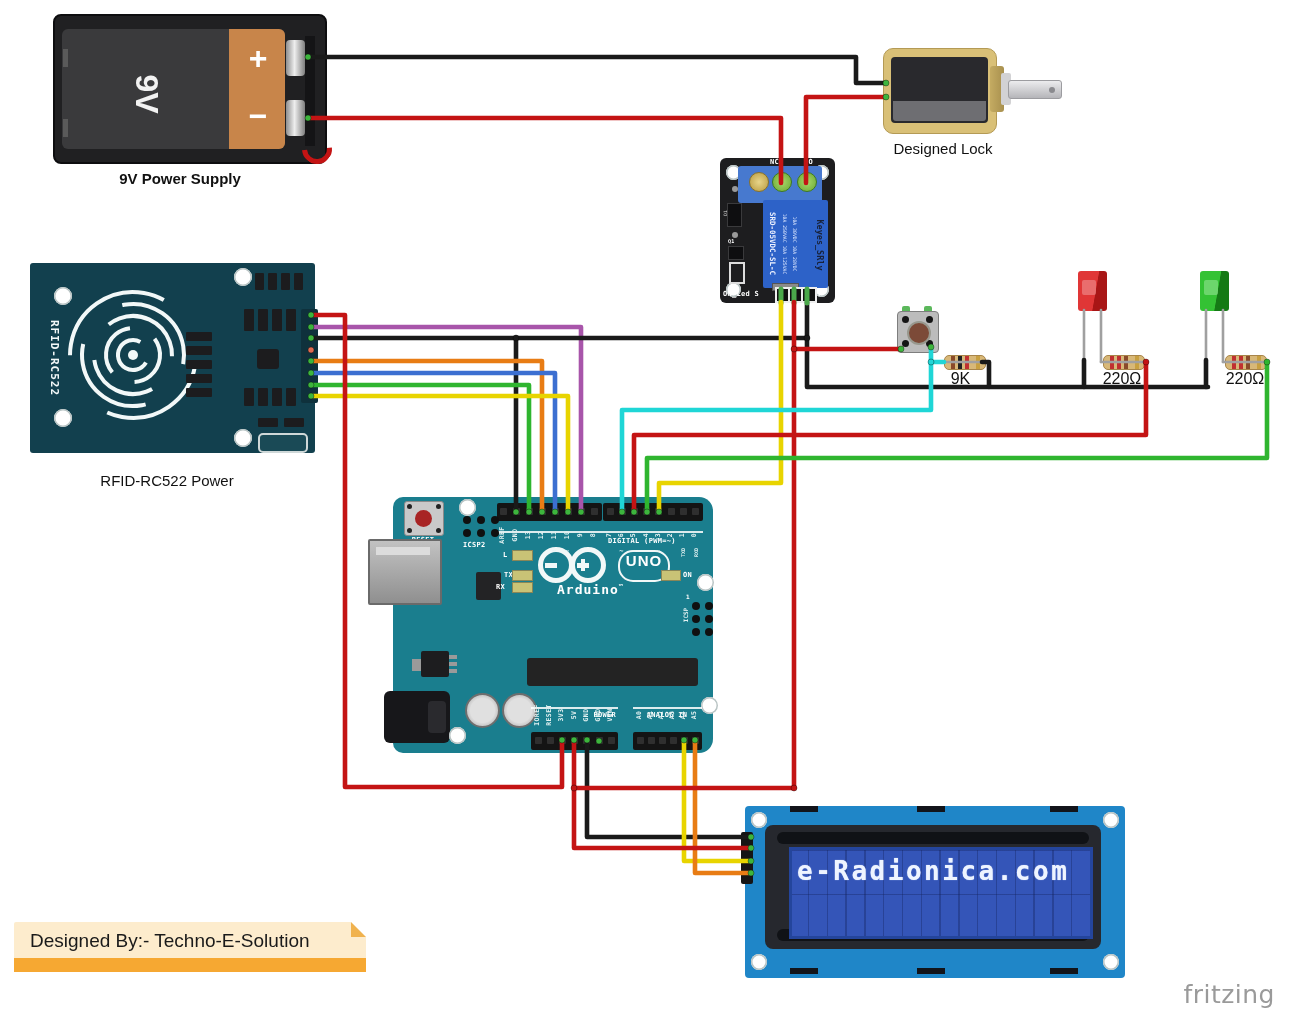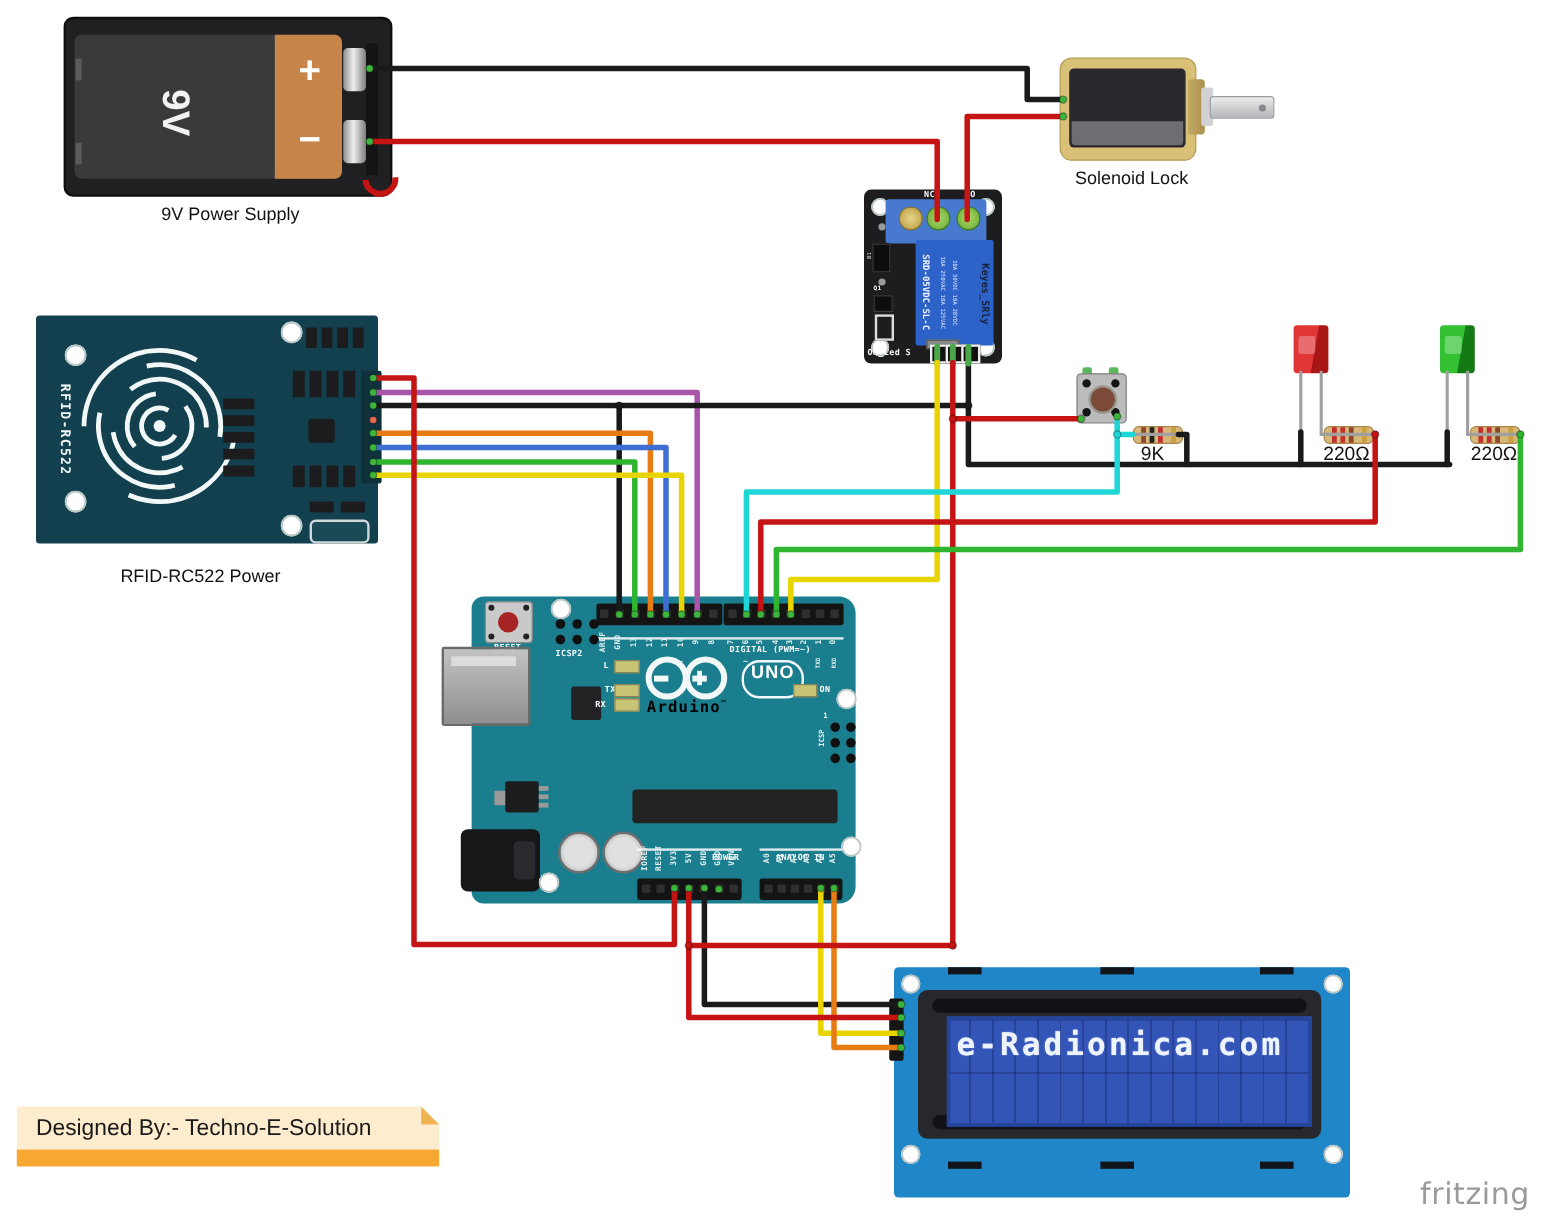--- a/index.html
+++ b/index.html
@@ -33,32 +33,32 @@
     <div class="abs" style="left:250px;top:20px;width:10px;height:110px;background:#141416;"></div>
     <div class="abs" style="left:8px;top:33px;width:5px;height:18px;background:#5a5a5a;"></div>
     <div class="abs" style="left:8px;top:103px;width:5px;height:18px;background:#5a5a5a;"></div>
     <div class="abs" style="left:60px;top:58px;width:60px;height:40px;transform:rotate(90deg);text-align:center;font:bold 32px 'Liberation Sans',sans-serif;color:#f2f2f2;">9V</div>
     <div class="abs" style="left:188px;top:24px;width:30px;text-align:center;font:bold 32px 'Liberation Sans',sans-serif;color:#fff;">+</div>
     <div class="abs" style="left:188px;top:82px;width:30px;text-align:center;font:bold 32px 'Liberation Sans',sans-serif;color:#fff;">−</div>
     <div class="abs" style="left:231px;top:24px;width:19px;height:36px;border-radius:4px;background:linear-gradient(90deg,#8e8e8e,#eee 45%,#7e7e7e);"></div>
     <div class="abs" style="left:231px;top:84px;width:19px;height:36px;border-radius:4px;background:linear-gradient(90deg,#8e8e8e,#eee 45%,#7e7e7e);"></div>
     <div class="abs" style="left:247px;top:118px;width:20px;height:20px;border:5px solid #c41414;border-radius:50%;border-top-color:transparent;border-left-color:transparent;transform:rotate(40deg);"></div>
   </div>
-  <div class="cap" style="left:92px;top:170px;width:200px;">9V Power Supply</div>
+  <div class="cap" style="left:80px;top:170px;width:200px;font-weight:bold;">9V Power Supply</div>
 
   <div class="abs" style="left:883px;top:48px;width:112px;height:84px;background:#d9c077;border:1px solid #b49a55;border-radius:10px;">
     <div class="abs" style="left:7px;top:8px;width:97px;height:66px;background:#29292d;border-radius:4px;"></div>
     <div class="abs" style="left:9px;top:52px;width:93px;height:20px;background:#6e6e72;border-radius:0 0 3px 3px;"></div>
   </div>
   <div class="abs" style="left:990px;top:66px;width:14px;height:46px;background:linear-gradient(90deg,#c4ab62,#a8904e);border-radius:3px;"></div>
   <div class="abs" style="left:1001px;top:73px;width:10px;height:32px;background:#d2d2d4;border-radius:2px;"></div>
   <div class="abs" style="left:1008px;top:80px;width:52px;height:17px;background:linear-gradient(#ececee,#b5b5b9);border:1px solid #9c9ca0;border-radius:3px;">
     <div class="abs" style="right:6px;top:5.5px;width:6px;height:6px;border-radius:50%;background:#8a8a8e;"></div>
   </div>
-  <div class="cap" style="left:843px;top:140px;width:200px;">Solenoid Lock</div>
+  <div class="cap" style="left:843px;top:140px;width:200px;">Designed Lock</div>
 
   <div class="abs" style="left:720px;top:158px;width:115px;height:145px;background:#1d1d1f;border-radius:6px;">
     <div class="hole" style="left:6px;top:7px;width:15px;height:15px;"></div>
     <div class="hole" style="left:94px;top:7px;width:15px;height:15px;"></div>
     <div class="hole" style="left:6px;top:124px;width:15px;height:15px;"></div>
     <div class="hole" style="left:94px;top:124px;width:15px;height:15px;"></div>
     <div class="wlbl" style="left:50px;top:0px;">NC</div>
     <div class="wlbl" style="left:84px;top:0px;">NO</div>
     <div class="abs" style="left:18px;top:8px;width:84px;height:37px;background:#4779cf;border-radius:3px;"></div>
     <div class="abs" style="left:29px;top:14px;width:18px;height:18px;border-radius:50%;background:radial-gradient(#e8d58a,#b89a3e);border:1.5px solid #8a7228;"></div>
@@ -157,21 +157,21 @@
     <div class="wlbl" style="left:111px;top:74px;">TX</div>
     <div class="abs" style="left:119px;top:73px;width:19px;height:9px;background:#c9c376;border:1px solid #8a8657;"></div>
     <div class="wlbl" style="left:103px;top:86px;">RX</div>
     <div class="abs" style="left:119px;top:85px;width:19px;height:9px;background:#c9c376;border:1px solid #8a8657;"></div>
     <div class="abs" style="left:145px;top:50px;width:26px;height:26px;border:5px solid #f2f8f8;border-radius:50%;"></div>
     <div class="abs" style="left:177px;top:50px;width:26px;height:26px;border:5px solid #f2f8f8;border-radius:50%;"></div>
     <div class="abs" style="left:152px;top:66px;width:12px;height:4.5px;background:#f2f8f8;"></div>
     <div class="abs" style="left:184px;top:66px;width:12px;height:4.5px;background:#f2f8f8;"></div>
     <div class="abs" style="left:187.7px;top:62px;width:4.5px;height:12px;background:#f2f8f8;"></div>
     <div class="abs" style="left:225px;top:53px;width:48px;height:28px;border:2.5px solid #f2f8f8;border-radius:15px;text-align:center;line-height:28px;font:bold 15px 'Liberation Sans',sans-serif;color:#fff;letter-spacing:1px;">UNO</div>
-    <div class="abs" style="left:146px;top:85px;font:bold 13px 'DejaVu Sans Mono',monospace;color:#000000;letter-spacing:1px;">
+    <div class="abs" style="left:164px;top:85px;font:bold 13px 'DejaVu Sans Mono',monospace;color:#ffffff;letter-spacing:1px;">
       <span>Arduino</span><span style="font-size:7px;vertical-align:super;">™</span>
     </div>
     <div class="abs" style="left:268px;top:73px;width:18px;height:9px;background:#c9c376;border:1px solid #8a8657;"></div>
     <div class="wlbl" style="left:290px;top:74px;">ON</div>
     <div class="hole" style="left:304px;top:77px;width:17px;height:17px;"></div>
     <div class="wlbl" style="left:293px;top:96px;font-size:6px;">1</div>
     <div class="abs" style="left:299px;top:105px;width:8px;height:8px;border-radius:50%;background:#101010;"></div>
     <div class="abs" style="left:312px;top:105px;width:8px;height:8px;border-radius:50%;background:#101010;"></div>
     <div class="abs" style="left:299px;top:118px;width:8px;height:8px;border-radius:50%;background:#101010;"></div>
     <div class="abs" style="left:312px;top:118px;width:8px;height:8px;border-radius:50%;background:#101010;"></div>
@@ -298,21 +298,21 @@
   </div>
   <div class="rlabel" style="left:1219px;top:370px;width:52px;">220Ω</div>
 
   <div class="ledbody" style="left:1078px;top:271px;background:linear-gradient(100deg,#e03636 58%,#a81616 60%);">
     <div class="ledglyph" style="background:#f09a9a;"></div>
   </div>
   <div class="ledbody" style="left:1200px;top:271px;background:linear-gradient(100deg,#34c234 58%,#157a15 60%);">
     <div class="ledglyph" style="background:#9ae89a;"></div>
   </div>
 
-  <div class="abs" style="left:745px;top:806px;width:380px;height:192px;background:#1f86c8;border-radius:4px;">
+  <div class="abs" style="left:745px;top:806px;width:380px;height:172px;background:#1f86c8;border-radius:4px;">
     <div class="abs" style="left:45px;top:0;width:28px;height:6px;background:#12141a;"></div>
     <div class="abs" style="left:172px;top:0;width:28px;height:6px;background:#12141a;"></div>
     <div class="abs" style="left:305px;top:0;width:28px;height:6px;background:#12141a;"></div>
     <div class="abs" style="left:45px;top:162px;width:28px;height:6px;background:#12141a;"></div>
     <div class="abs" style="left:172px;top:162px;width:28px;height:6px;background:#12141a;"></div>
     <div class="abs" style="left:305px;top:162px;width:28px;height:6px;background:#12141a;"></div>
     <div class="hole" style="left:6px;top:6px;width:16px;height:16px;"></div>
     <div class="hole" style="left:358px;top:6px;width:16px;height:16px;"></div>
     <div class="hole" style="left:6px;top:148px;width:16px;height:16px;"></div>
     <div class="hole" style="left:358px;top:148px;width:16px;height:16px;"></div>

